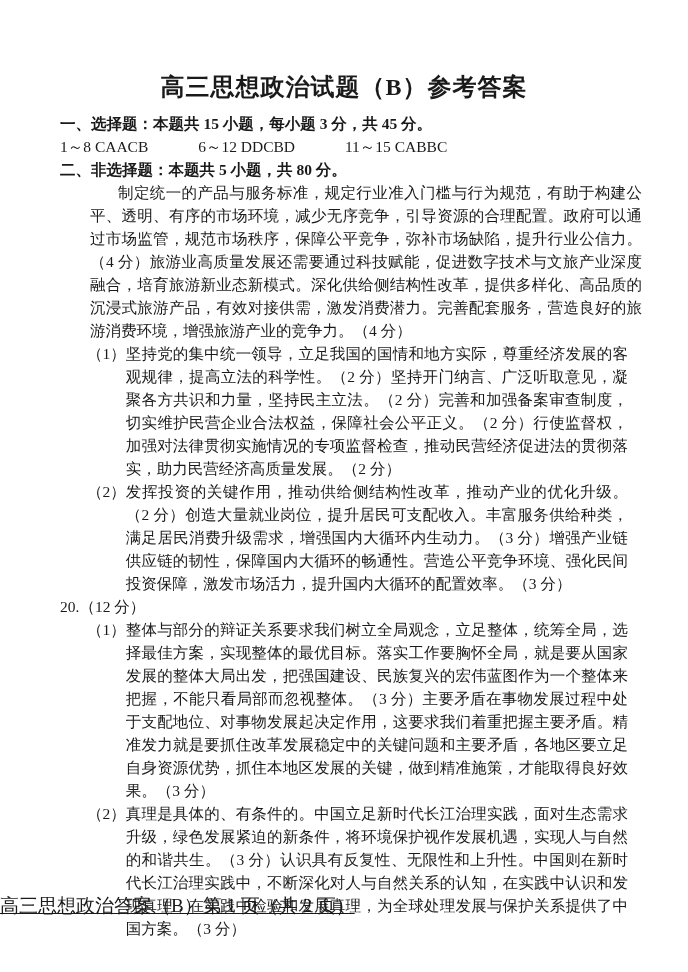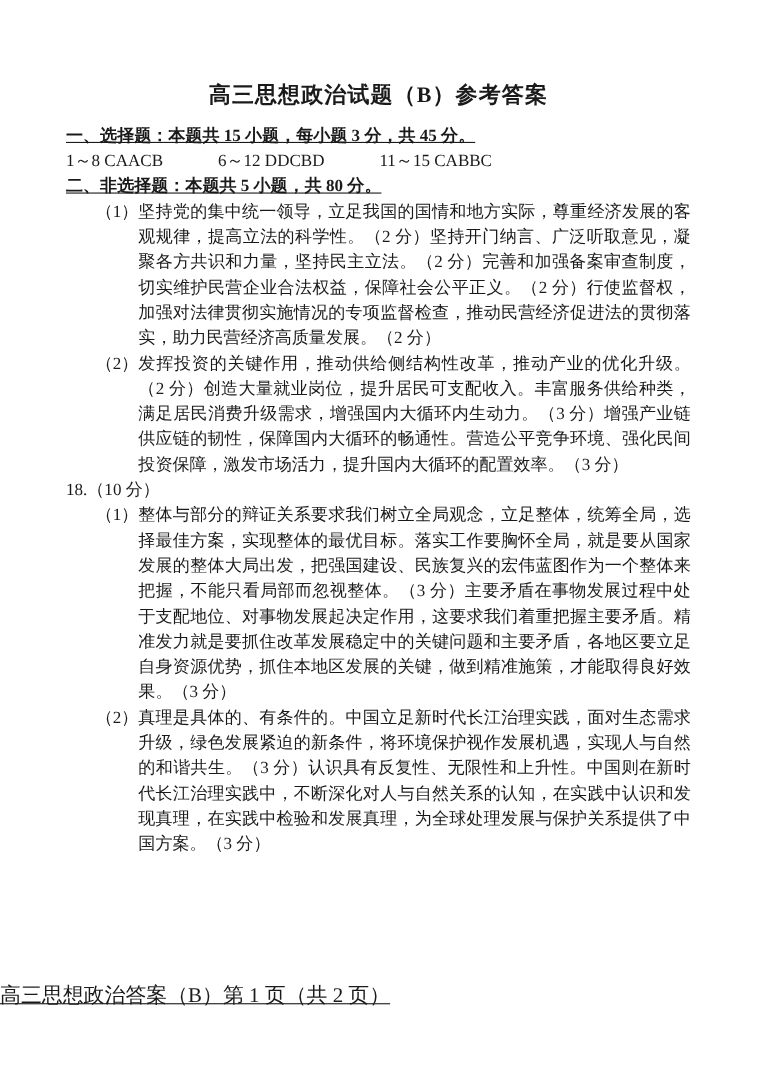--- a/index.html
+++ b/index.html
@@ -13,30 +13,29 @@
     width: 688px;
     height: 972px;
     background: #ffffff;
     padding: 72px 60px 0 60px;
     font-size: 15.5px;
     line-height: 23px;
     color: #1a1a1a;
     overflow: hidden;
   }
   .title {
-    font-size: 20px;
+    font-size: 24px;
     font-weight: 700;
     text-align: center;
     line-height: 31px;
     margin-bottom: 9px;
     letter-spacing: 1px;
   }
   .bold-line {
     font-weight: 700;
-    text-decoration: underline;
   }
   .answers-line span {
     display: inline-block;
     margin-right: 46px;
   }
   .answers-line span:last-child { margin-right: 0; }
   .q-header { }
   .q16-para {
     margin-left: 30px;
     margin-right: -14px;
@@ -77,35 +76,36 @@
 
   <p class="answers-line">
     <span>1～8 CAACB</span>
     <span>6～12 DDCBD</span>
     <span>11～15 CABBC</span>
   </p>
 
   <p class="bold-line">二、非选择题：本题共 5 小题，共 80 分。</p>
 
   <div>
+    <p class="q16-para">制定统一的产品与服务标准，规定行业准入门槛与行为规范，有助于构建公平、透明、有序的市场环境，减少无序竞争，引导资源的合理配置。政府可以通过市场监管，规范市场秩序，保障公平竞争，弥补市场缺陷，提升行业公信力。（4 分）旅游业高质量发展还需要通过科技赋能，促进数字技术与文旅产业深度融合，培育旅游新业态新模式。深化供给侧结构性改革，提供多样化、高品质的沉浸式旅游产品，有效对接供需，激发消费潜力。完善配套服务，营造良好的旅游消费环境，增强旅游产业的竞争力。（4 分）</p>
   </div>
 
   <div>
     <div class="sub">
       <span class="sub-label">（1）</span>
       <div class="sub-text">坚持党的集中统一领导，立足我国的国情和地方实际，尊重经济发展的客观规律，提高立法的科学性。（2 分）坚持开门纳言、广泛听取意见，凝聚各方共识和力量，坚持民主立法。（2 分）完善和加强备案审查制度，切实维护民营企业合法权益，保障社会公平正义。（2 分）行使监督权，加强对法律贯彻实施情况的专项监督检查，推动民营经济促进法的贯彻落实，助力民营经济高质量发展。（2 分）</div>
     </div>
     <div class="sub">
       <span class="sub-label">（2）</span>
       <div class="sub-text">发挥投资的关键作用，推动供给侧结构性改革，推动产业的优化升级。（2 分）创造大量就业岗位，提升居民可支配收入。丰富服务供给种类，满足居民消费升级需求，增强国内大循环内生动力。（3 分）增强产业链供应链的韧性，保障国内大循环的畅通性。营造公平竞争环境、强化民间投资保障，激发市场活力，提升国内大循环的配置效率。（3 分）</div>
     </div>
   </div>
 
   <div>
-    <p class="q-header">18.（10 分）</p>
+    <p class="q-header">20.（12 分）</p>
     <div class="sub">
       <span class="sub-label">（1）</span>
       <div class="sub-text">整体与部分的辩证关系要求我们树立全局观念，立足整体，统筹全局，选择最佳方案，实现整体的最优目标。落实工作要胸怀全局，就是要从国家发展的整体大局出发，把强国建设、民族复兴的宏伟蓝图作为一个整体来把握，不能只看局部而忽视整体。（3 分）主要矛盾在事物发展过程中处于支配地位、对事物发展起决定作用，这要求我们着重把握主要矛盾。精准发力就是要抓住改革发展稳定中的关键问题和主要矛盾，各地区要立足自身资源优势，抓住本地区发展的关键，做到精准施策，才能取得良好效果。（3 分）</div>
     </div>
     <div class="sub">
       <span class="sub-label">（2）</span>
       <div class="sub-text">真理是具体的、有条件的。中国立足新时代长江治理实践，面对生态需求升级，绿色发展紧迫的新条件，将环境保护视作发展机遇，实现人与自然的和谐共生。（3 分）认识具有反复性、无限性和上升性。中国则在新时代长江治理实践中，不断深化对人与自然关系的认知，在实践中认识和发现真理，在实践中检验和发展真理，为全球处理发展与保护关系提供了中国方案。（3 分）</div>
     </div>
   </div>
 

